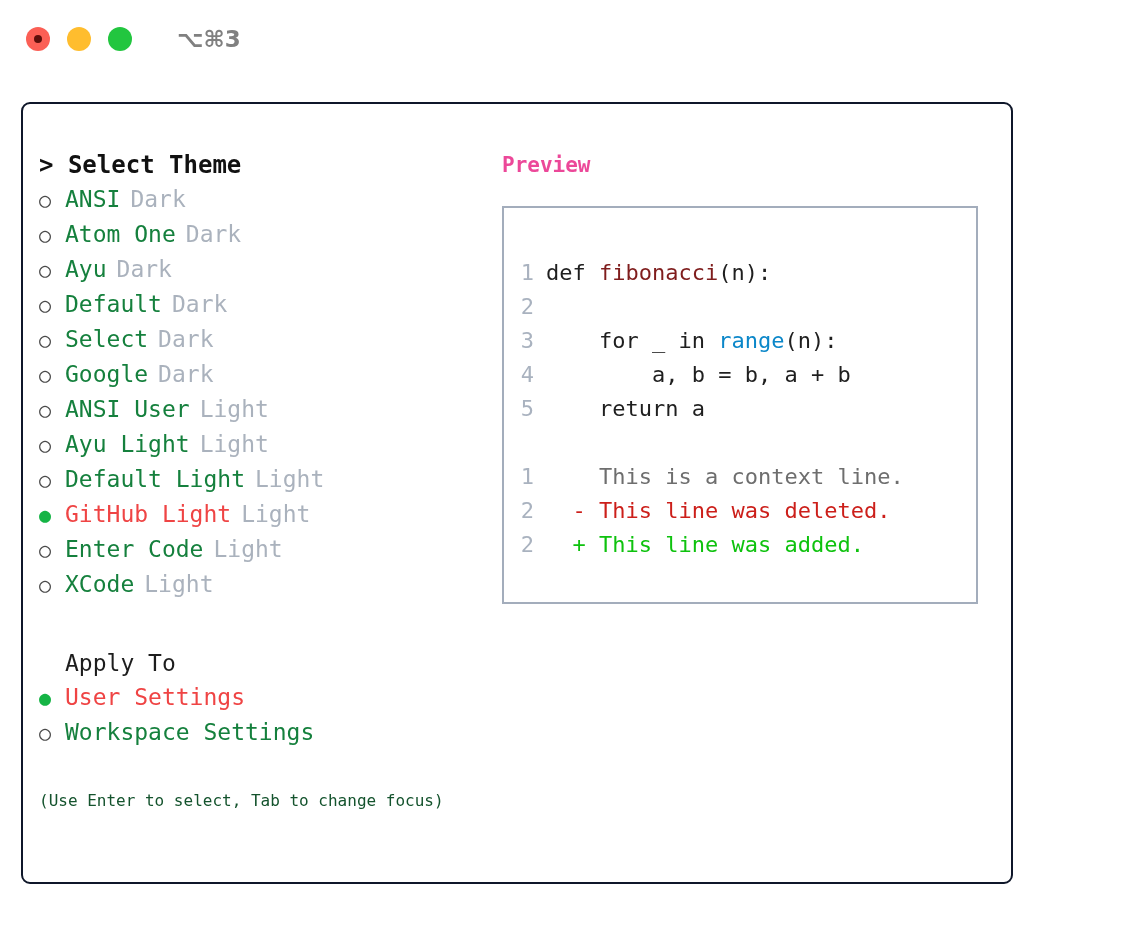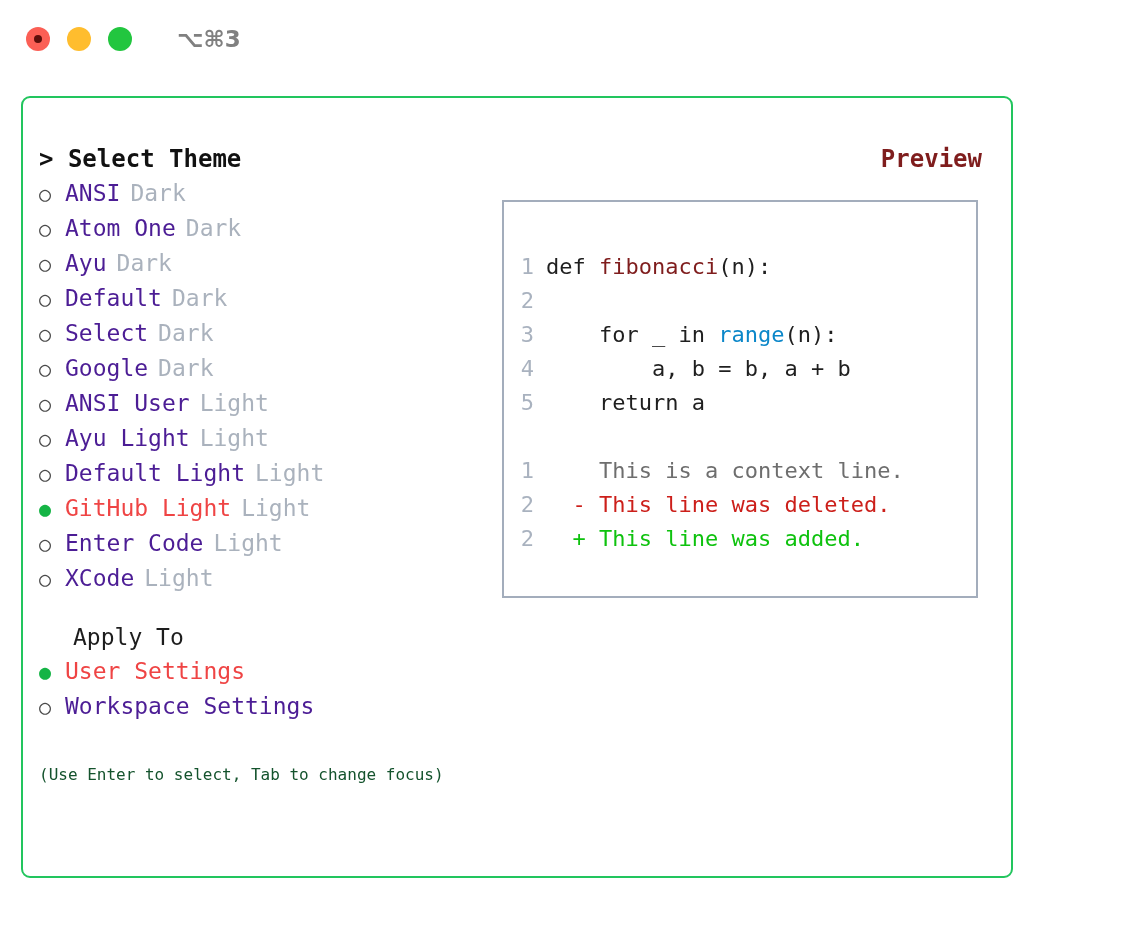--- a/index.html
+++ b/index.html
@@ -65,24 +65,24 @@
     font-size: 23px;
     font-weight: bold;
     font-family: "DejaVu Sans", "Liberation Sans", sans-serif;
     letter-spacing: 0px;
   }
 
   
   .panel {
     position: absolute;
     left: 21px;
-    top: 96px;
+    top: 102px;
     width: 992px;
     height: 782px;
-    border: 2px solid #22c55e;
+    border: 2px solid #0f172a;
     border-radius: 9px;
     box-sizing: border-box;
     background: #ffffff;
   }
 
   
   .left-col {
     position: absolute;
     left: 16px;
     top: 44px;
@@ -104,32 +104,31 @@
     white-space: pre;
   }
   .bullet {
     width: 26px;
     flex: 0 0 26px;
     font-size: 20px;
     line-height: 34px;
     color: #4a4a4a;
   }
   .opt.selected .bullet { color: #15b445; }
-  .opt-name  { color: #4c1d95; }
+  .opt-name  { color: #15803d; }
   .opt.selected .opt-name { color: #ef4444; }
   .opt-variant { color: #aab2bd; padding-left: 10px; }
 
   .apply-header {
     display: flex;
     align-items: flex-start;
     line-height: 34px;
     font-size: 23px;
     white-space: pre;
-    margin-top: 24px;
-    gap: 8px;
+    margin-top: 44px;
   }
   .apply-header .bullet { color: transparent; }
   .apply-header .opt-name { color: #1d1d1d; }
 
   .hint {
     margin-top: 34px;
     font-size: 16px;
     line-height: 34px;
     color: #14532d;
     width: 420px;
@@ -137,25 +136,24 @@
   }
 
   
   .right-col {
     position: absolute;
     left: 479px;
     top: 44px;
     width: 480px;
   }
   .preview-title {
-    font-size: 24px;
+    font-size: 21px;
     font-weight: bold;
-    color: #7f1d1d;
-    line-height: 34px;
-    text-align: right;
+    color: #ec4899;
+    line-height: 34px;
   }
   .preview-box {
     margin-top: 24px;
     width: 476px;
     height: 398px;
     border: 2px solid #a3adbc;
     box-sizing: border-box;
     background: #ffffff;
     padding: 48px 0 0 0;
   }

